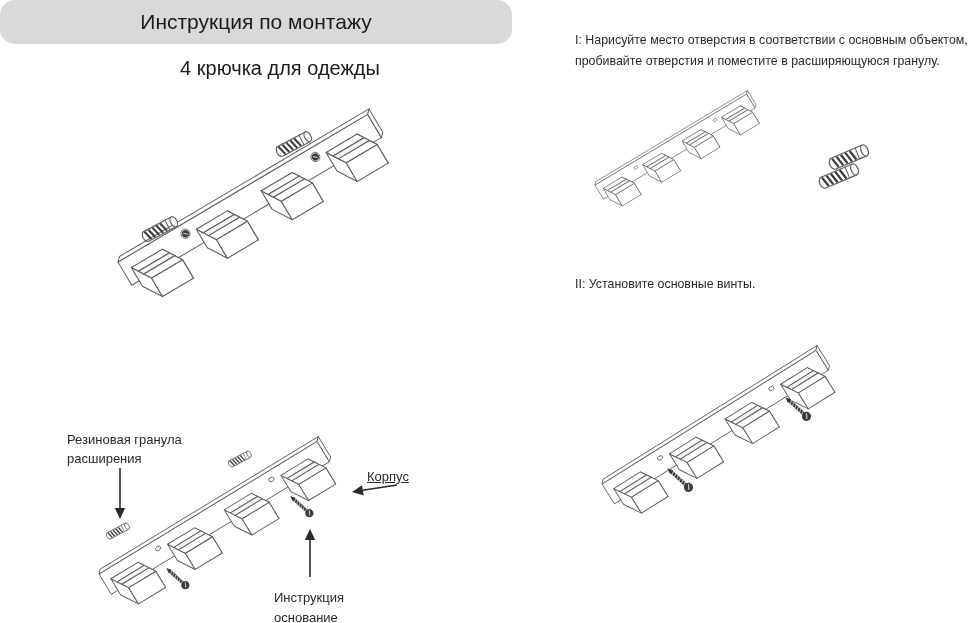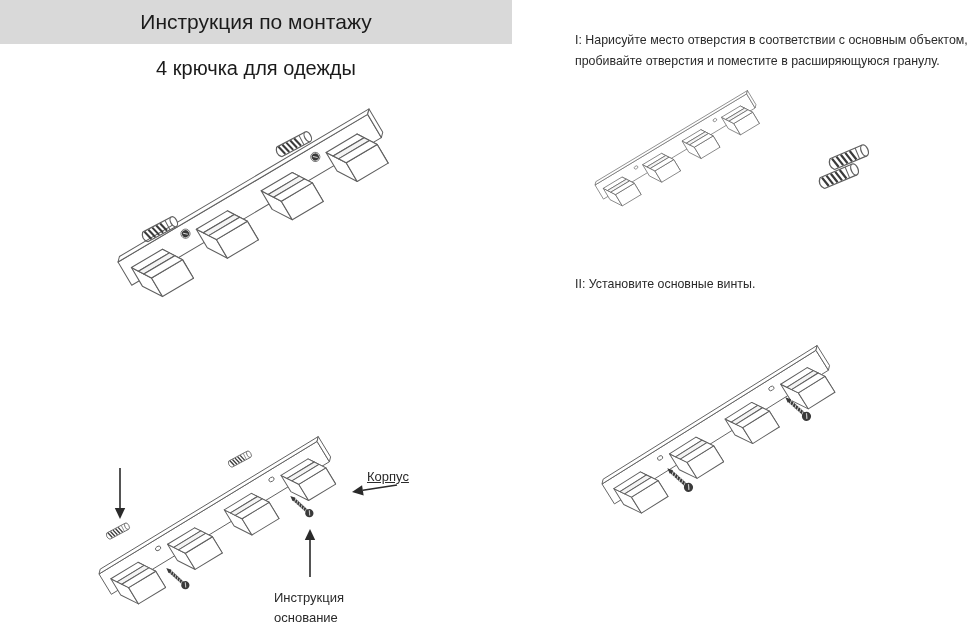--- a/index.html
+++ b/index.html
@@ -1,40 +1,40 @@
 <!DOCTYPE html>
 <html><head>
 <meta charset="utf-8">
 <style>
   html,body{margin:0;padding:0;background:#fff;}
   .page{position:relative;width:970px;height:623px;background:#fff;overflow:hidden;
         font-family:"Liberation Sans",sans-serif;color:#262626;}
   .header-bar{position:absolute;left:0;top:0;width:512px;height:44px;background:#d9d9d9;
         display:flex;align-items:center;justify-content:center;}
   .title{font-size:21px;color:#1b1b1b;}
-  .subtitle{position:absolute;left:0;top:57px;width:512px;text-align:center;font-size:20px;color:#1b1b1b;}
+  .subtitle{position:absolute;left:0;top:57px;width:512px;text-align:center;font-size:20px;color:#1b1b1b;padding-left:24px;}
   .step-text{position:absolute;font-size:12.4px;line-height:21px;white-space:nowrap;color:#2a2a2a;}
   #step1{left:575px;top:30px;}
   #step2{left:575px;top:274px;}
   .callout{position:absolute;font-size:13px;line-height:19px;white-space:nowrap;color:#2a2a2a;}
   #lbl-granule{left:67px;top:430px;}
   #lbl-korpus{left:367px;top:467px;text-decoration:underline;}
   #lbl-base{left:274px;top:588px;line-height:20px;}
   svg.diagram{position:absolute;overflow:visible;}
   #svg-main{left:50px;top:85px;}
   #svg-step1{left:555px;top:78px;}
   #svg-step2{left:555px;top:328px;}
   #svg-assembly{left:35px;top:420px;}
 </style>
 </head>
 <body>
 
 <div class="page">
 
-  <div class="header-bar" style="background: rgb(217, 217, 217);">
+  <div class="header-bar" style="background: rgb(217, 217, 217); border-radius: 15px;">
     <span class="title">Инструкция по монтажу</span>
   </div>
 
   <div class="subtitle">4 крючка для одежды</div>
 
   <div id="step2" class="step-text">II: Установите основные винты.</div>
 
   <div id="step1" class="step-text">
     <div>I: Нарисуйте место отверстия в соответствии с основным объектом,</div>
     <div>пробивайте отверстия и поместите в расширяющуюся гранулу.</div>
@@ -342,20 +342,24 @@
       <g transform="">
         <line x1="362" y1="65" x2="327.8692811585037" y2="70.30922293089942" stroke="#2a2a2a" stroke-width="1.6"></line>
         <path d="M317 72 L327.070004725838 65.17101729233403 L328.6685575911695 75.44742856946482 Z" fill="#2a2a2a"></path>
       </g>
       <g transform="">
         <line x1="275" y1="157" x2="275" y2="120" stroke="#2a2a2a" stroke-width="1.6"></line>
         <path d="M275 109 L280.2 120 L269.8 120 Z" fill="#2a2a2a"></path>
       </g>
     </svg>
 
+  <div id="lbl-granule" class="callout">
+    <div>Резиновая гранула</div>
+    <div>расширения</div>
+  </div>
 
   <div id="lbl-korpus" class="callout">Корпус</div>
 
   <div id="lbl-base" class="callout">
     <div>Инструкция</div>
     <div>основание</div>
   </div>
 
 </div>
 

